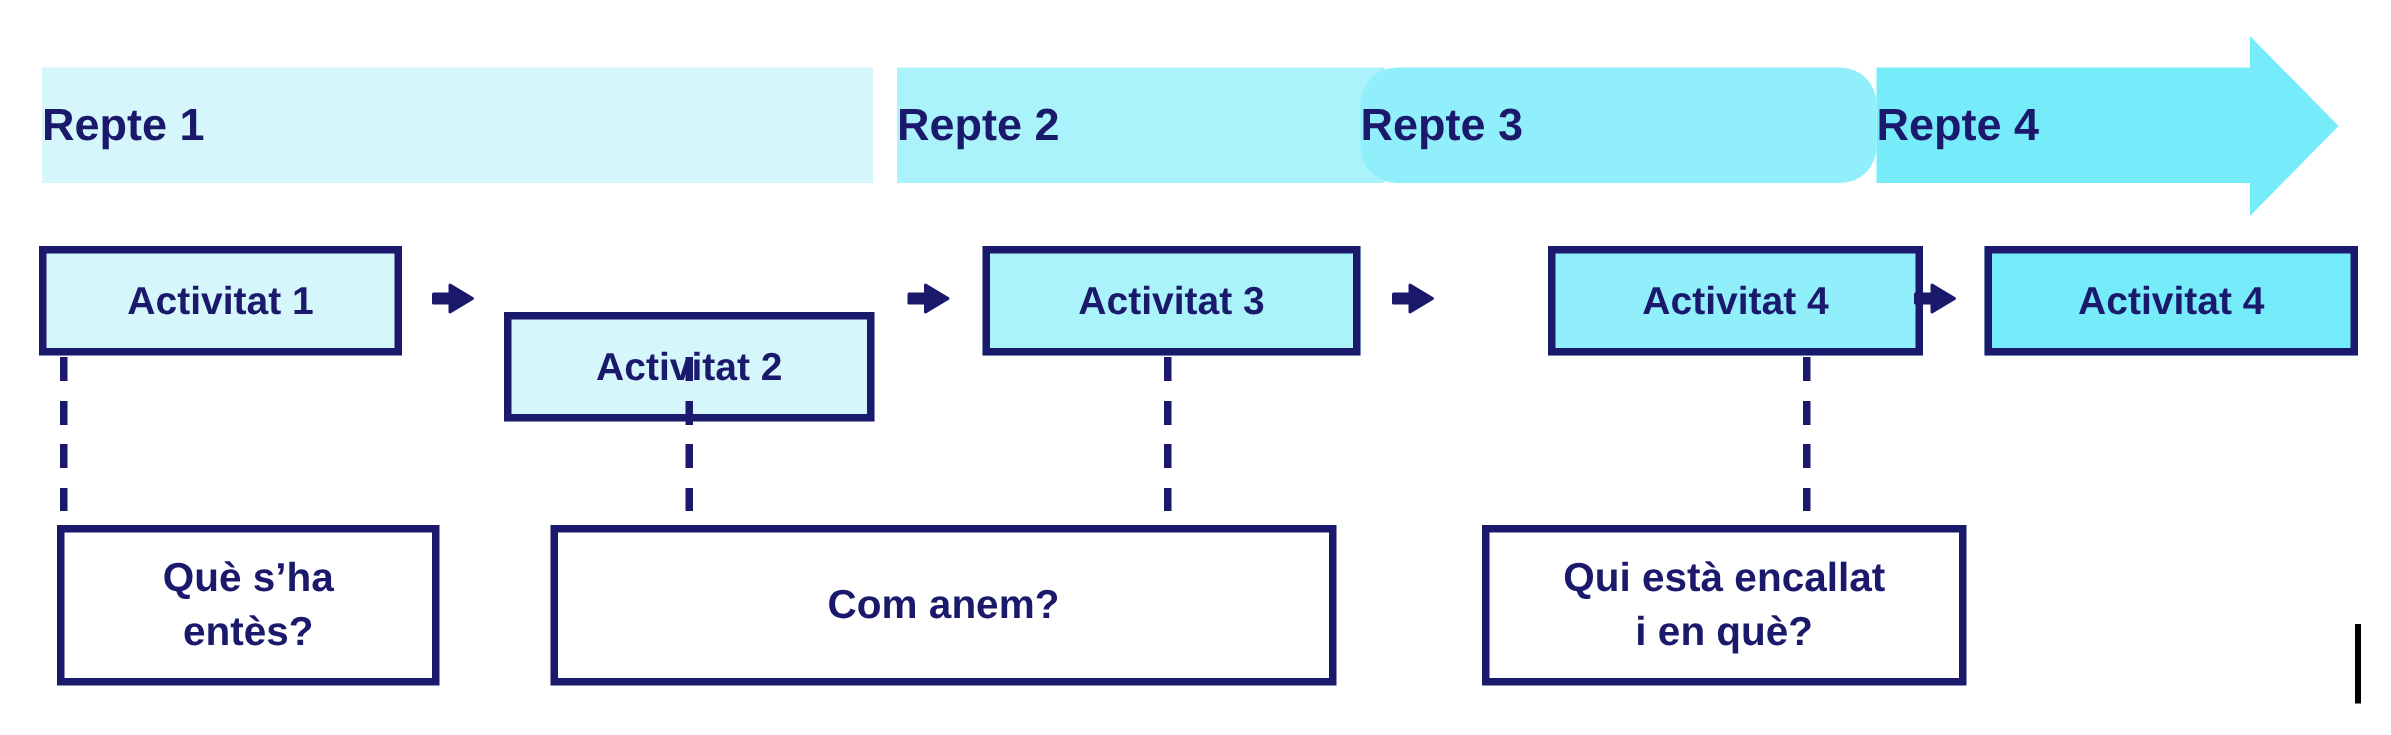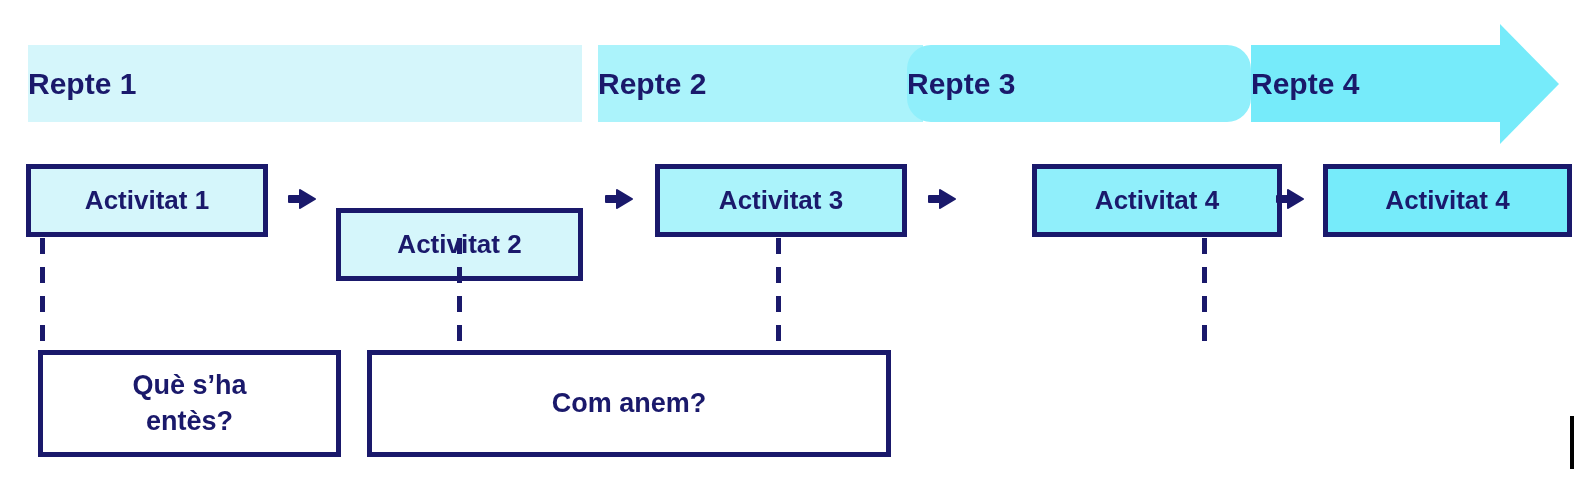--- a/index.html
+++ b/index.html
@@ -106,21 +106,21 @@
     justify-content: center;
     text-align: center;
   }
   .question-box .question-line {
     font-size: 27px;
     font-weight: bold;
     color: var(--navy);
     line-height: 1.3;
     white-space: nowrap;
   }
-  .q-1 { left: 38px;  width: 303px; }
+  .q-1 { left: 38px;  width: 255px; }
   .q-2 { left: 367px; width: 524px; }
   .q-3 { left: 988px; width: 323px; }
 
   
   .text-cursor {
     position: absolute;
     left: 1570px;
     top: 416px;
     width: 4px;
     height: 53px;
@@ -187,16 +187,20 @@
   <div class="dashed-connector dc-3"></div>
   <div class="dashed-connector dc-4"></div>
 
   <div class="question-box q-1">
     <span class="question-line">Què s’ha</span>
     <span class="question-line">entès?</span>
   </div>
   <div class="question-box q-2">
     <span class="question-line">Com anem?</span>
   </div>
+  <div class="question-box q-3">
+    <span class="question-line">Qui està encallat</span>
+    <span class="question-line">i en què?</span>
+  </div>
 
   <div class="text-cursor"></div>
 
 </div>
 
 </body></html>

